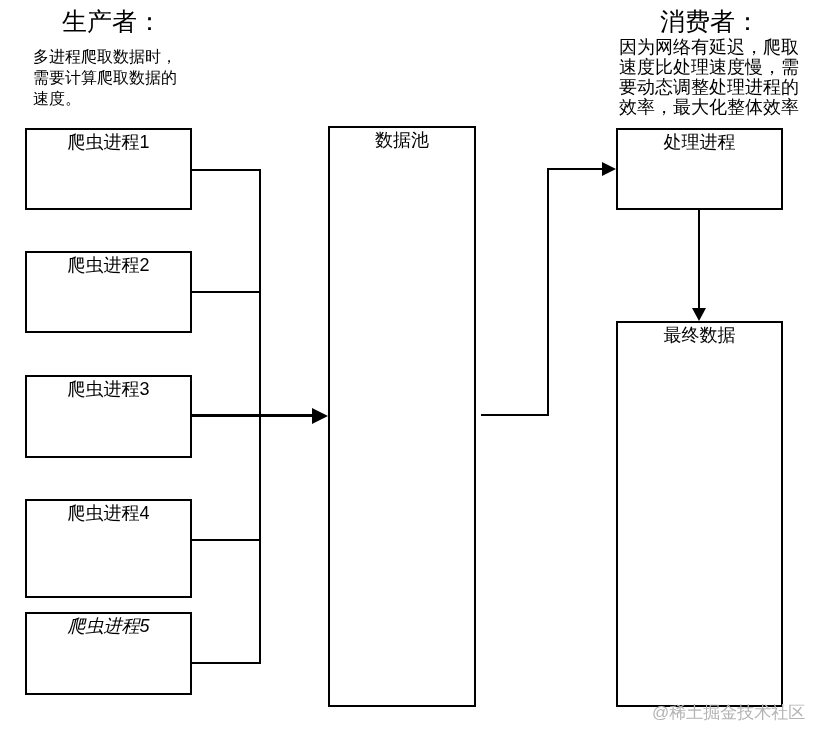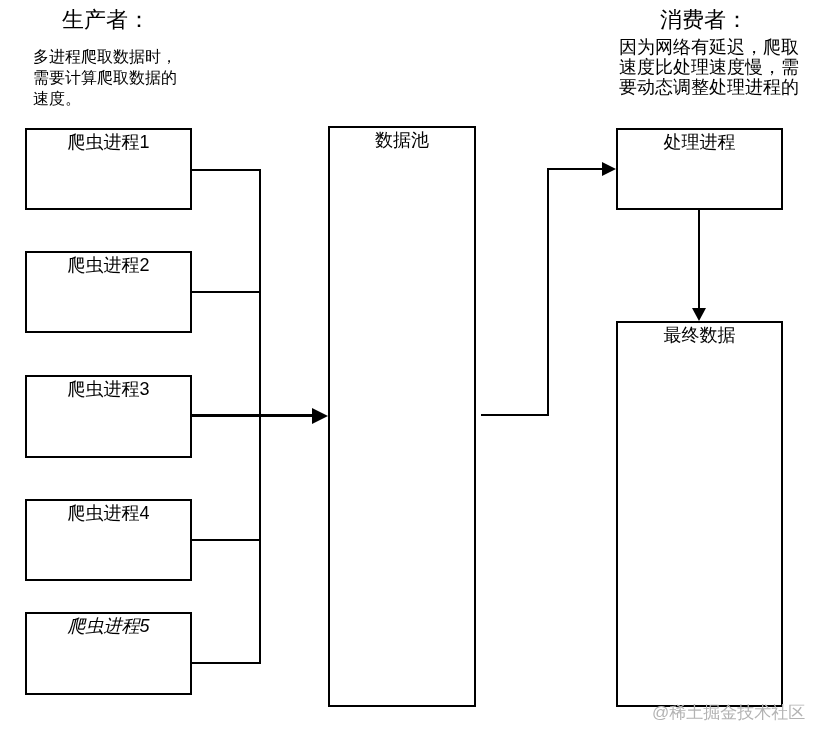--- a/index.html
+++ b/index.html
@@ -6,21 +6,21 @@
   #canvas {
     position:relative;
     width:816px; height:729px;
     background:#ffffff;
     font-family:"Liberation Sans","DejaVu Sans",sans-serif;
     color:#000000;
     overflow:hidden;
   }
   .title {
     position:absolute;
-    font-size:22px;
+    font-size:25px;
     color:#000000;
     white-space:nowrap;
   }
   .note {
     position:absolute;
     color:#000000;
   }
   .note .note-line { white-space:nowrap; }
   .note-producer { font-size:16px; line-height:21px; }
   .note-consumer { font-size:18px; line-height:20px; }
@@ -74,32 +74,33 @@
     <div class="note-line">需要计算爬取数据的</div>
     <div class="note-line">速度。</div>
   </div>
 
   <div class="title" style="left:660px; top:5px;">消费者：</div>
 
   <div class="note note-consumer" style="left:619px; top:37px;">
     <div class="note-line">因为网络有延迟，爬取</div>
     <div class="note-line">速度比处理速度慢，需</div>
     <div class="note-line">要动态调整处理进程的</div>
+    <div class="note-line">效率，最大化整体效率</div>
   </div>
 
   <div class="node" style="left:25px; top:128px; width:167px; height:82px;">
     <span>爬虫进程1</span>
   </div>
   <div class="node" style="left:25px; top:251px; width:167px; height:82px;">
     <span>爬虫进程2</span>
   </div>
   <div class="node" style="left:25px; top:375px; width:167px; height:83px;">
     <span>爬虫进程3</span>
   </div>
-  <div class="node" style="left:25px; top:499px; width:167px; height:82px;">
+  <div class="node" style="left:25px; top:499px; width:167px; height:99px;">
     <span>爬虫进程4</span>
   </div>
   <div class="node" style="left:25px; top:612px; width:167px; height:83px;font-style:italic;">
     <span>爬虫进程5</span>
   </div>
 
   <div class="node" style="left:328px; top:126px; width:148px; height:581px;">
     <span>数据池</span>
   </div>
 

